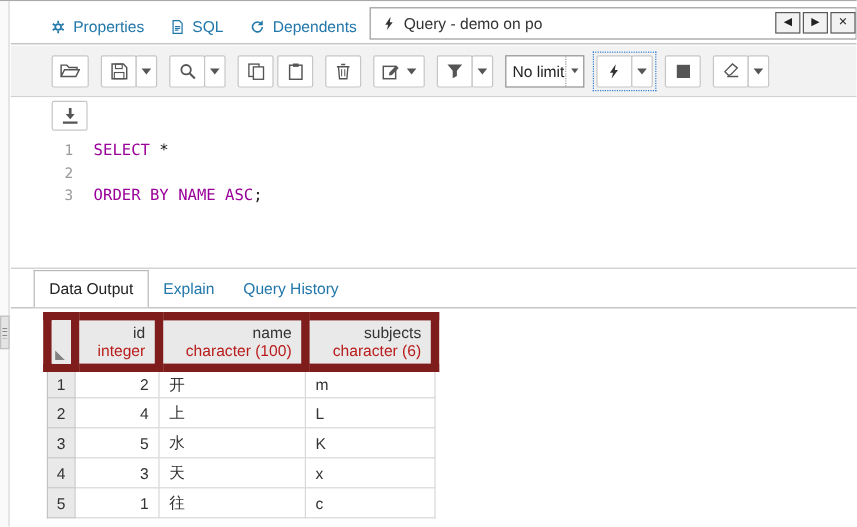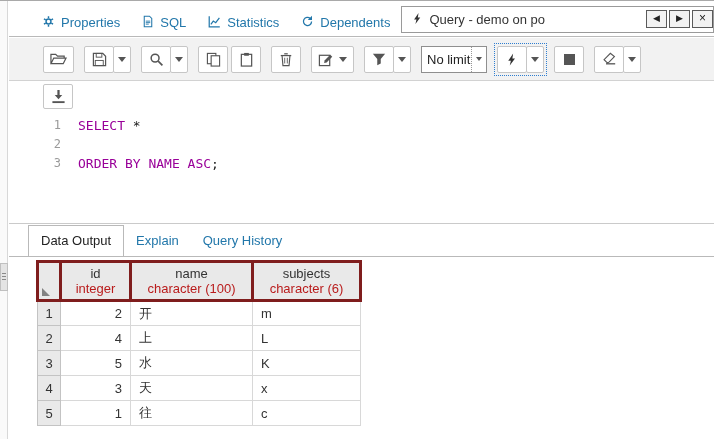--- a/index.html
+++ b/index.html
@@ -13,21 +13,21 @@
   }
   .app{position:relative;width:714px;height:439px;background:#fff;overflow:hidden;border-top:1px solid #a9a9a9}
 
   
   .vstrip{position:absolute;left:0;top:0;width:8px;height:100%;background:#fafafa;border-right:1px solid #d8d8d8}
   .vhandle{position:absolute;left:0;top:262px;width:8px;height:28px;background:#e4e4e4;border:1px solid #c0c0c0;display:flex;align-items:center;justify-content:center;cursor:pointer}
   .vhandle i{display:block;width:4px;height:9px;background:repeating-linear-gradient(to bottom,#8a8a8a 0 1px,transparent 1px 3px)}
 
   
   .tabbar{position:absolute;left:9px;right:0;top:0;height:36px;background:#fff;border-bottom:1px solid #b9b9b9;display:flex;align-items:flex-end;padding-left:22px;overflow:hidden}
-  .tab{display:flex;gap:6px;padding:6px 11px;font-size:13px;color:var(--link-blue);white-space:nowrap;cursor:pointer}
+  .tab{display:flex;align-items:center;gap:6px;padding:6px 11px;font-size:13px;color:var(--link-blue);white-space:nowrap;cursor:pointer}
   .tab svg{flex:none;display:block}
   .tab.active{color:#333;border:1px solid #9a9a9a;background:#fff;margin-bottom:3px;padding:5px 10px;flex:1;overflow:hidden}
   .navbtns{position:absolute;top:9px;right:1px;display:flex;gap:2px;z-index:5}
   .navbtn{width:21px;height:18px;background:#f2f2f2;border:1px solid #5a5a5a;font-size:9px;line-height:15px;text-align:center;color:#222;cursor:pointer}
 
   
   .toolbar{position:absolute;left:9px;right:0;top:37px;height:43px;background:var(--toolbar-bg);border-bottom:1px solid #d2d2d2;display:flex;align-items:center;gap:10px;padding-left:34px}
   .tbtn{height:27px;min-width:30px;background:#fff;border:1px solid #c6c6c6;border-radius:2px;display:inline-flex;align-items:center;justify-content:center;color:#555;cursor:pointer;padding:0 6px}
   .tbtn svg{display:block}
   .bgroup{display:inline-flex}
@@ -54,21 +54,21 @@
   .tok-plain{color:#222}
 
   
   .results{position:absolute;left:9px;right:0;top:222px;bottom:0;background:#fff;border-top:1px solid #cacaca}
   .rtabs{height:33px;border-bottom:1px solid #b9b9b9;display:flex;align-items:center;padding-left:19px}
   .rtab{padding:7px 12px;font-size:13px;color:var(--link-blue);cursor:pointer;white-space:nowrap}
   .rtab.active{color:#222;border:1px solid #b9b9b9;border-bottom:none;background:#fff;margin-bottom:-1px;padding:7px 12px 8px}
 
   
   .grid{border-collapse:collapse;margin:3px 0 0 27px;font-size:13px;color:#333;table-layout:fixed}
-  .grid th{background:var(--header-bg);border:3px solid #7f1d1d;font-weight:normal;text-align:center;padding:3px 8px;line-height:15px;vertical-align:top;cursor:pointer}
+  .grid th{background:var(--header-bg);border:7px solid #7f1d1d;font-weight:normal;text-align:right;padding:3px 8px;line-height:15px;vertical-align:top;cursor:pointer}
   .grid th .ctype{color:#b91c1c}
   .grid th.corner{width:23px;position:relative;padding:0}
   .corner-tri{position:absolute;left:3px;bottom:3px;width:0;height:0;border-bottom:8px solid #828282;border-right:8px solid transparent}
   .grid td{border:1px solid #d8d8d8;height:25px;padding:0 8px;background:#fff;cursor:default;overflow:hidden;white-space:nowrap}
   .grid td.rownum{background:var(--header-bg);border-color:#c3c3c3;text-align:center;color:#333;padding:0 4px;cursor:pointer}
   .grid td.c0{text-align:right}
 </style>
 </head>
 <body>
 
@@ -89,26 +89,20 @@
           </g>
         </svg>
       <span>Properties</span>
     </div>
     <div class="tab">
       <svg width="12" height="13" viewBox="0 0 16 16">
           <path fill="none" stroke="currentColor" stroke-width="1.4" d="M3 1h7l3 3v11H3z"></path>
           <path stroke="currentColor" stroke-width="1.2" d="M5 7.5h6M5 9.5h6M5 11.5h4"></path>
         </svg>
       <span>SQL</span>
-    </div>
-    <div class="tab">
-      <svg width="13" height="13" viewBox="0 0 16 16">
-          <path fill="none" stroke="currentColor" stroke-width="1.5" d="M1.5 1.5v13h13M3.5 11.5l3-4 3 2 4.5-6"></path>
-        </svg>
-      <span>Statistics</span>
     </div>
     <div class="tab">
       <svg width="13" height="13" viewBox="0 0 16 16">
           <path fill="none" stroke="currentColor" stroke-width="1.6" d="M13 8a5 5 0 1 1-1.6-3.7"></path>
           <path fill="currentColor" d="M13.5 1v5.2H8.3z"></path>
         </svg>
       <span>Dependents</span>
     </div>
     <div class="tab active">
       <svg width="11" height="13" viewBox="0 0 16 16">

